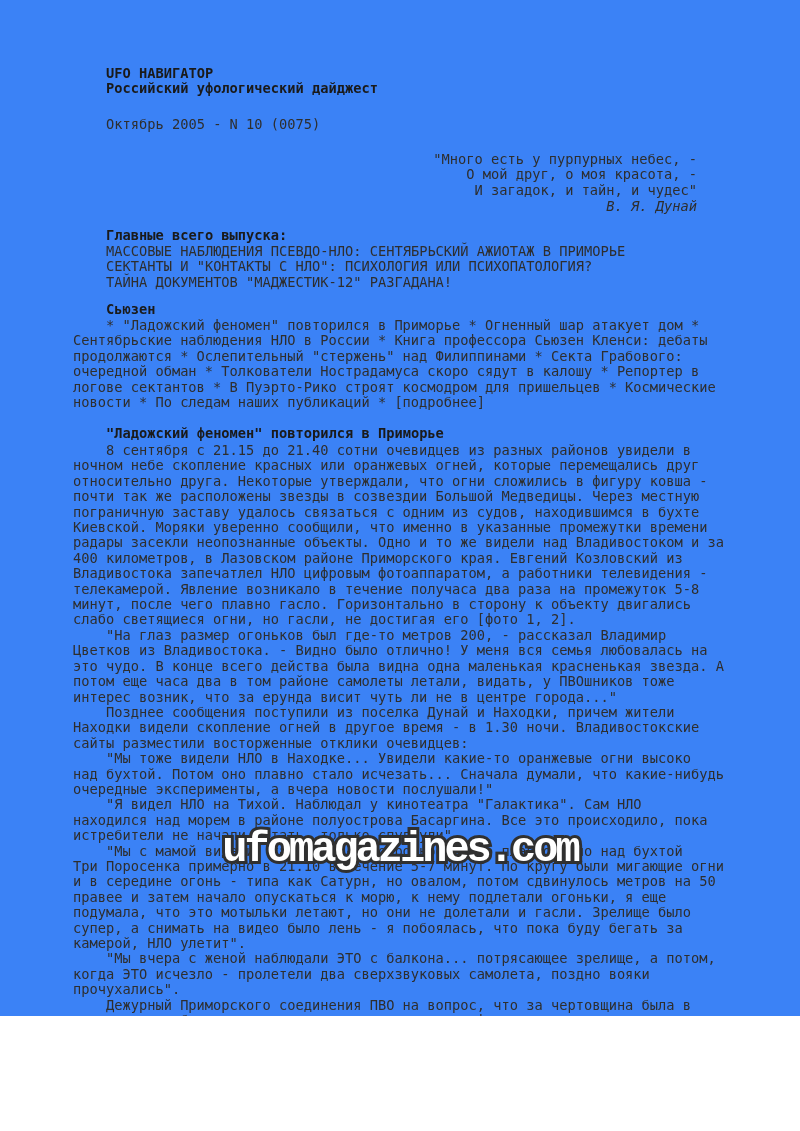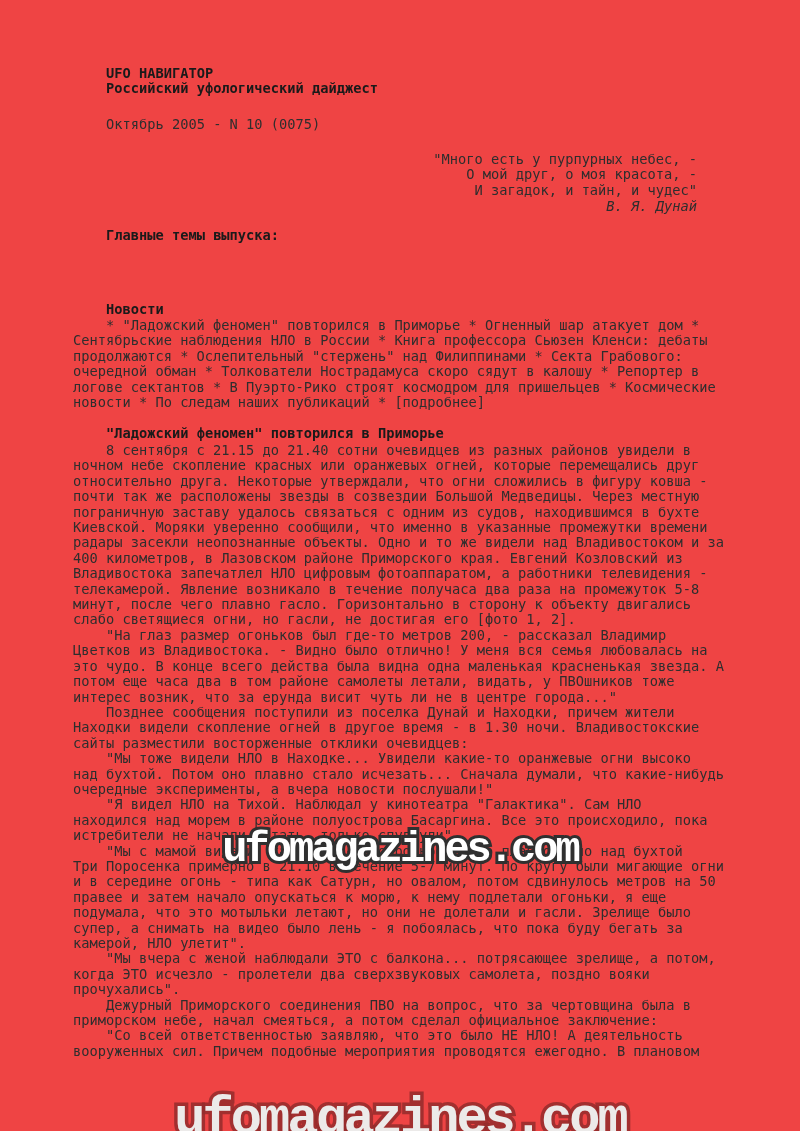--- a/index.html
+++ b/index.html
@@ -1,20 +1,20 @@
 <!DOCTYPE html>
 <html><head>
 <meta charset="utf-8">
 <style>
   html, body { margin:0; padding:0; background:#ffffff; }
   .page {
     position:relative;
     width:800px;
-    height:1131px;
-    background:#ef4444;
+    height:1016px;
+    background:#3b82f6;
     overflow:hidden;
     font-family:"DejaVu Sans Mono", monospace;
   }
   pre.block {
     position:absolute;
     left:73px;
     margin:0;
     font-family:"DejaVu Sans Mono", monospace;
     font-size:13.7px;
     line-height:15.4px;
@@ -61,24 +61,27 @@
 Российский уфологический дайджест</pre>
 
   <pre class="block indent" style="top:117px">Октябрь 2005 - N 10 (0075)</pre>
 
   <pre class="block right" style="top:152px">"Много есть у пурпурных небес, -
 О мой друг, о моя красота, -
 И загадок, и тайн, и чудес"</pre>
 
   <pre class="block right italic" style="top:199px">В. Я. Дунай</pre>
 
-  <pre class="block bold indent" style="top:228px">Главные темы выпуска:</pre>
+  <pre class="block bold indent" style="top:228px">Главные всего выпуска:</pre>
 
+  <pre class="block indent" style="top:244px">МАССОВЫЕ НАБЛЮДЕНИЯ ПСЕВДО-НЛО: СЕНТЯБРЬСКИЙ АЖИОТАЖ В ПРИМОРЬЕ
+СЕКТАНТЫ И "КОНТАКТЫ С НЛО": ПСИХОЛОГИЯ ИЛИ ПСИХОПАТОЛОГИЯ?
+ТАЙНА ДОКУМЕНТОВ "МАДЖЕСТИК-12" РАЗГАДАНА!</pre>
 
-  <pre class="block bold indent" style="top:302px">Новости</pre>
+  <pre class="block bold indent" style="top:302px">Сьюзен</pre>
 
   <pre class="block" style="top:318px">    * "Ладожский феномен" повторился в Приморье * Огненный шар атакует дом *
 Сентябрьские наблюдения НЛО в России * Книга профессора Сьюзен Кленси: дебаты
 продолжаются * Ослепительный "стержень" над Филиппинами * Секта Грабового:
 очередной обман * Толкователи Нострадамуса скоро сядут в калошу * Репортер в
 логове сектантов * В Пуэрто-Рико строят космодром для пришельцев * Космические
 новости * По следам наших публикаций * [подробнее]</pre>
 
   <pre class="block bold indent" style="top:426px">"Ладожский феномен" повторился в Приморье</pre>
 

